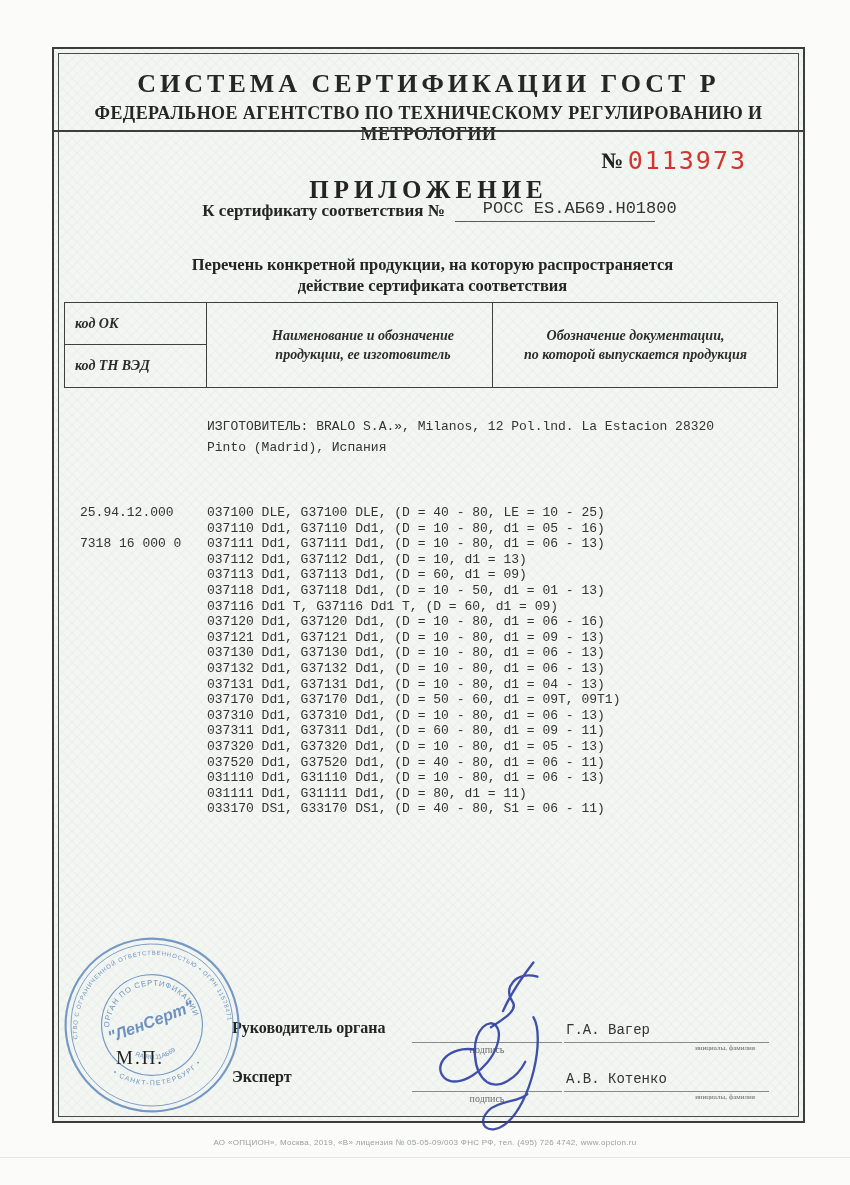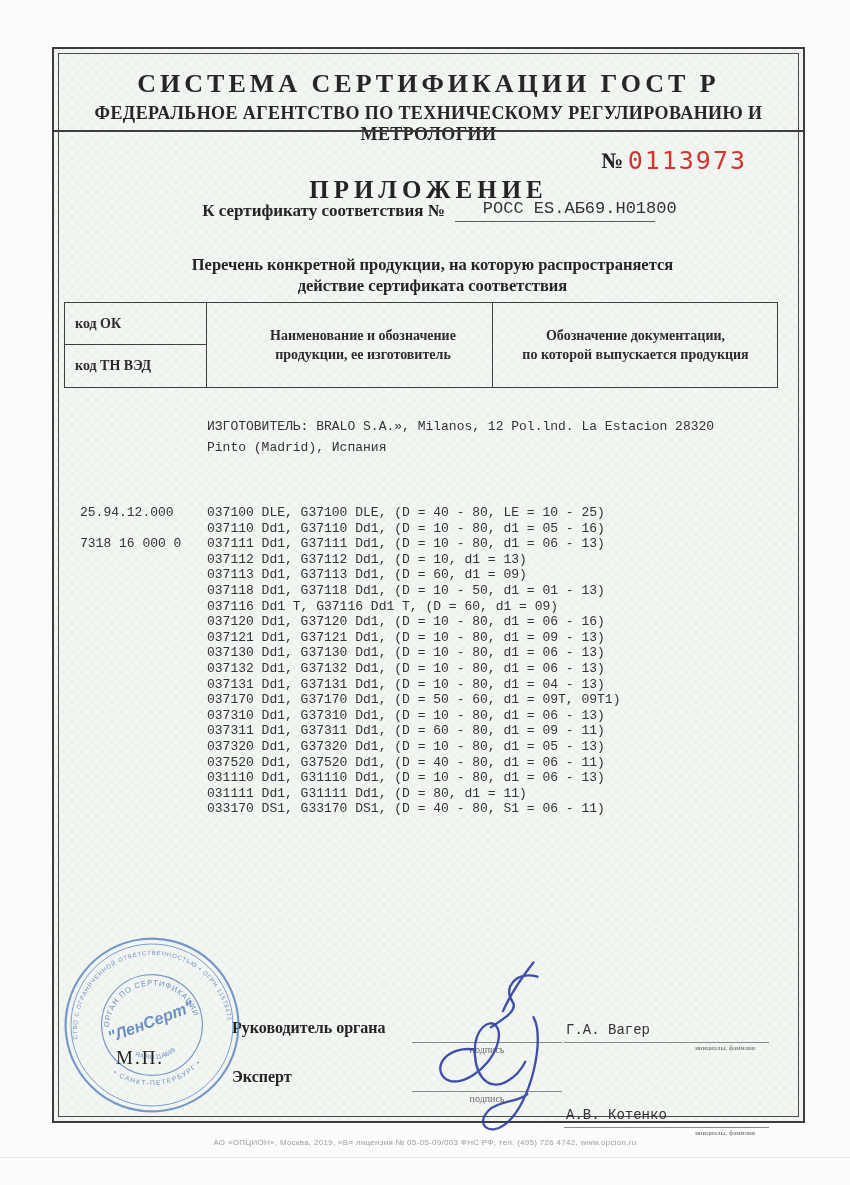--- a/index.html
+++ b/index.html
@@ -27,21 +27,21 @@
   .serial .no{font-size:22px;font-weight:bold;color:#222;}
   .serial .digits{font-family:"DejaVu Sans Mono", monospace;font-size:25px;color:#d23430;letter-spacing:2px;vertical-align:-1px;}
   .doc-title{position:absolute;top:127px;left:0;right:0;text-align:center;
     font-size:25px;font-weight:bold;letter-spacing:5px;color:#242424;}
   .cert-row{position:absolute;top:150px;left:0;right:0;display:flex;justify-content:center;align-items:flex-end;}
   .cert-row .lbl{font-size:17px;font-weight:bold;color:#242424;padding-bottom:1px;}
   .cert-row .valbox{width:200px;margin-left:10px;text-align:center;border-bottom:1.5px solid #5a5a5a;padding-bottom:3px;}
   .cert-row .valbox .val{font-family:"Liberation Mono", monospace;font-size:17px;color:#333;white-space:nowrap;margin-left:28px;}
   .desc{position:absolute;top:205px;left:8px;right:0;text-align:center;
     font-size:16.5px;font-weight:bold;line-height:21px;color:#242424;}
-  .spec-table{position:absolute;left:10px;top:253px;width:712px;height:84px;border:1.5px solid #3f3f3f;font-size:14px;font-weight:bold;color:#2c2c2c;}
+  .spec-table{position:absolute;left:10px;top:253px;width:712px;height:84px;border:1.5px solid #3f3f3f;font-size:14px;font-weight:bold;color:#2c2c2c;font-style:italic;}
   .tcol1{position:absolute;left:0;top:0;width:142px;height:100%;border-right:1.5px solid #3f3f3f;box-sizing:border-box;}
   .tcol1 .cell{height:50%;display:flex;align-items:center;padding-left:10px;box-sizing:border-box;}
   .tcol1 .cell.top{border-bottom:1.5px solid #3f3f3f;}
   .tcol2{position:absolute;left:143.5px;top:0;width:284px;height:100%;border-right:1.5px solid #3f3f3f;box-sizing:border-box;
     display:flex;flex-direction:column;justify-content:center;align-items:center;text-align:center;line-height:19px;padding-left:26px;}
   .tcol3{position:absolute;left:429px;right:0;top:0;height:100%;
     display:flex;flex-direction:column;justify-content:center;align-items:center;text-align:center;line-height:19px;}
   .mfr{position:absolute;left:153px;top:367px;font-family:"Liberation Mono", monospace;
     font-size:13px;line-height:21px;color:#333;white-space:nowrap;}
   .products{position:absolute;left:26px;top:456px;font-family:"Liberation Mono", monospace;
@@ -230,21 +230,21 @@
   <div class="name-box" style="left:510px;top:973px;">
     <div class="nm">Г.А. Вагер</div>
     <div class="sub">инициалы, фамилия</div>
   </div>
 
   <div class="sig-label" style="top:1019px;">Эксперт</div>
   <div class="sig-line" style="left:358px;top:1024px;">
     <div class="line"></div>
     <div class="sub">подпись</div>
   </div>
-  <div class="name-box" style="left:510px;top:1022px;margin-top:36px;">
+  <div class="name-box" style="left:510px;top:1022px;">
     <div class="nm">А.В. Котенко</div>
     <div class="sub">инициалы, фамилия</div>
   </div>
 
   <svg class="stamp" viewBox="0 0 200 200">
     <defs>
       <path id="arc-outer-top" d="M 16,106 A 84,84 0 1 1 184,106"></path>
       <path id="arc-outer-bottom" d="M 28,110 A 74,74 0 0 0 172,110"></path>
       <path id="arc-inner-top" d="M 52,104 A 48,48 0 1 1 148,104"></path>
       <path id="arc-inner-bottom" d="M 62,114 A 42,42 0 0 0 138,114"></path>

